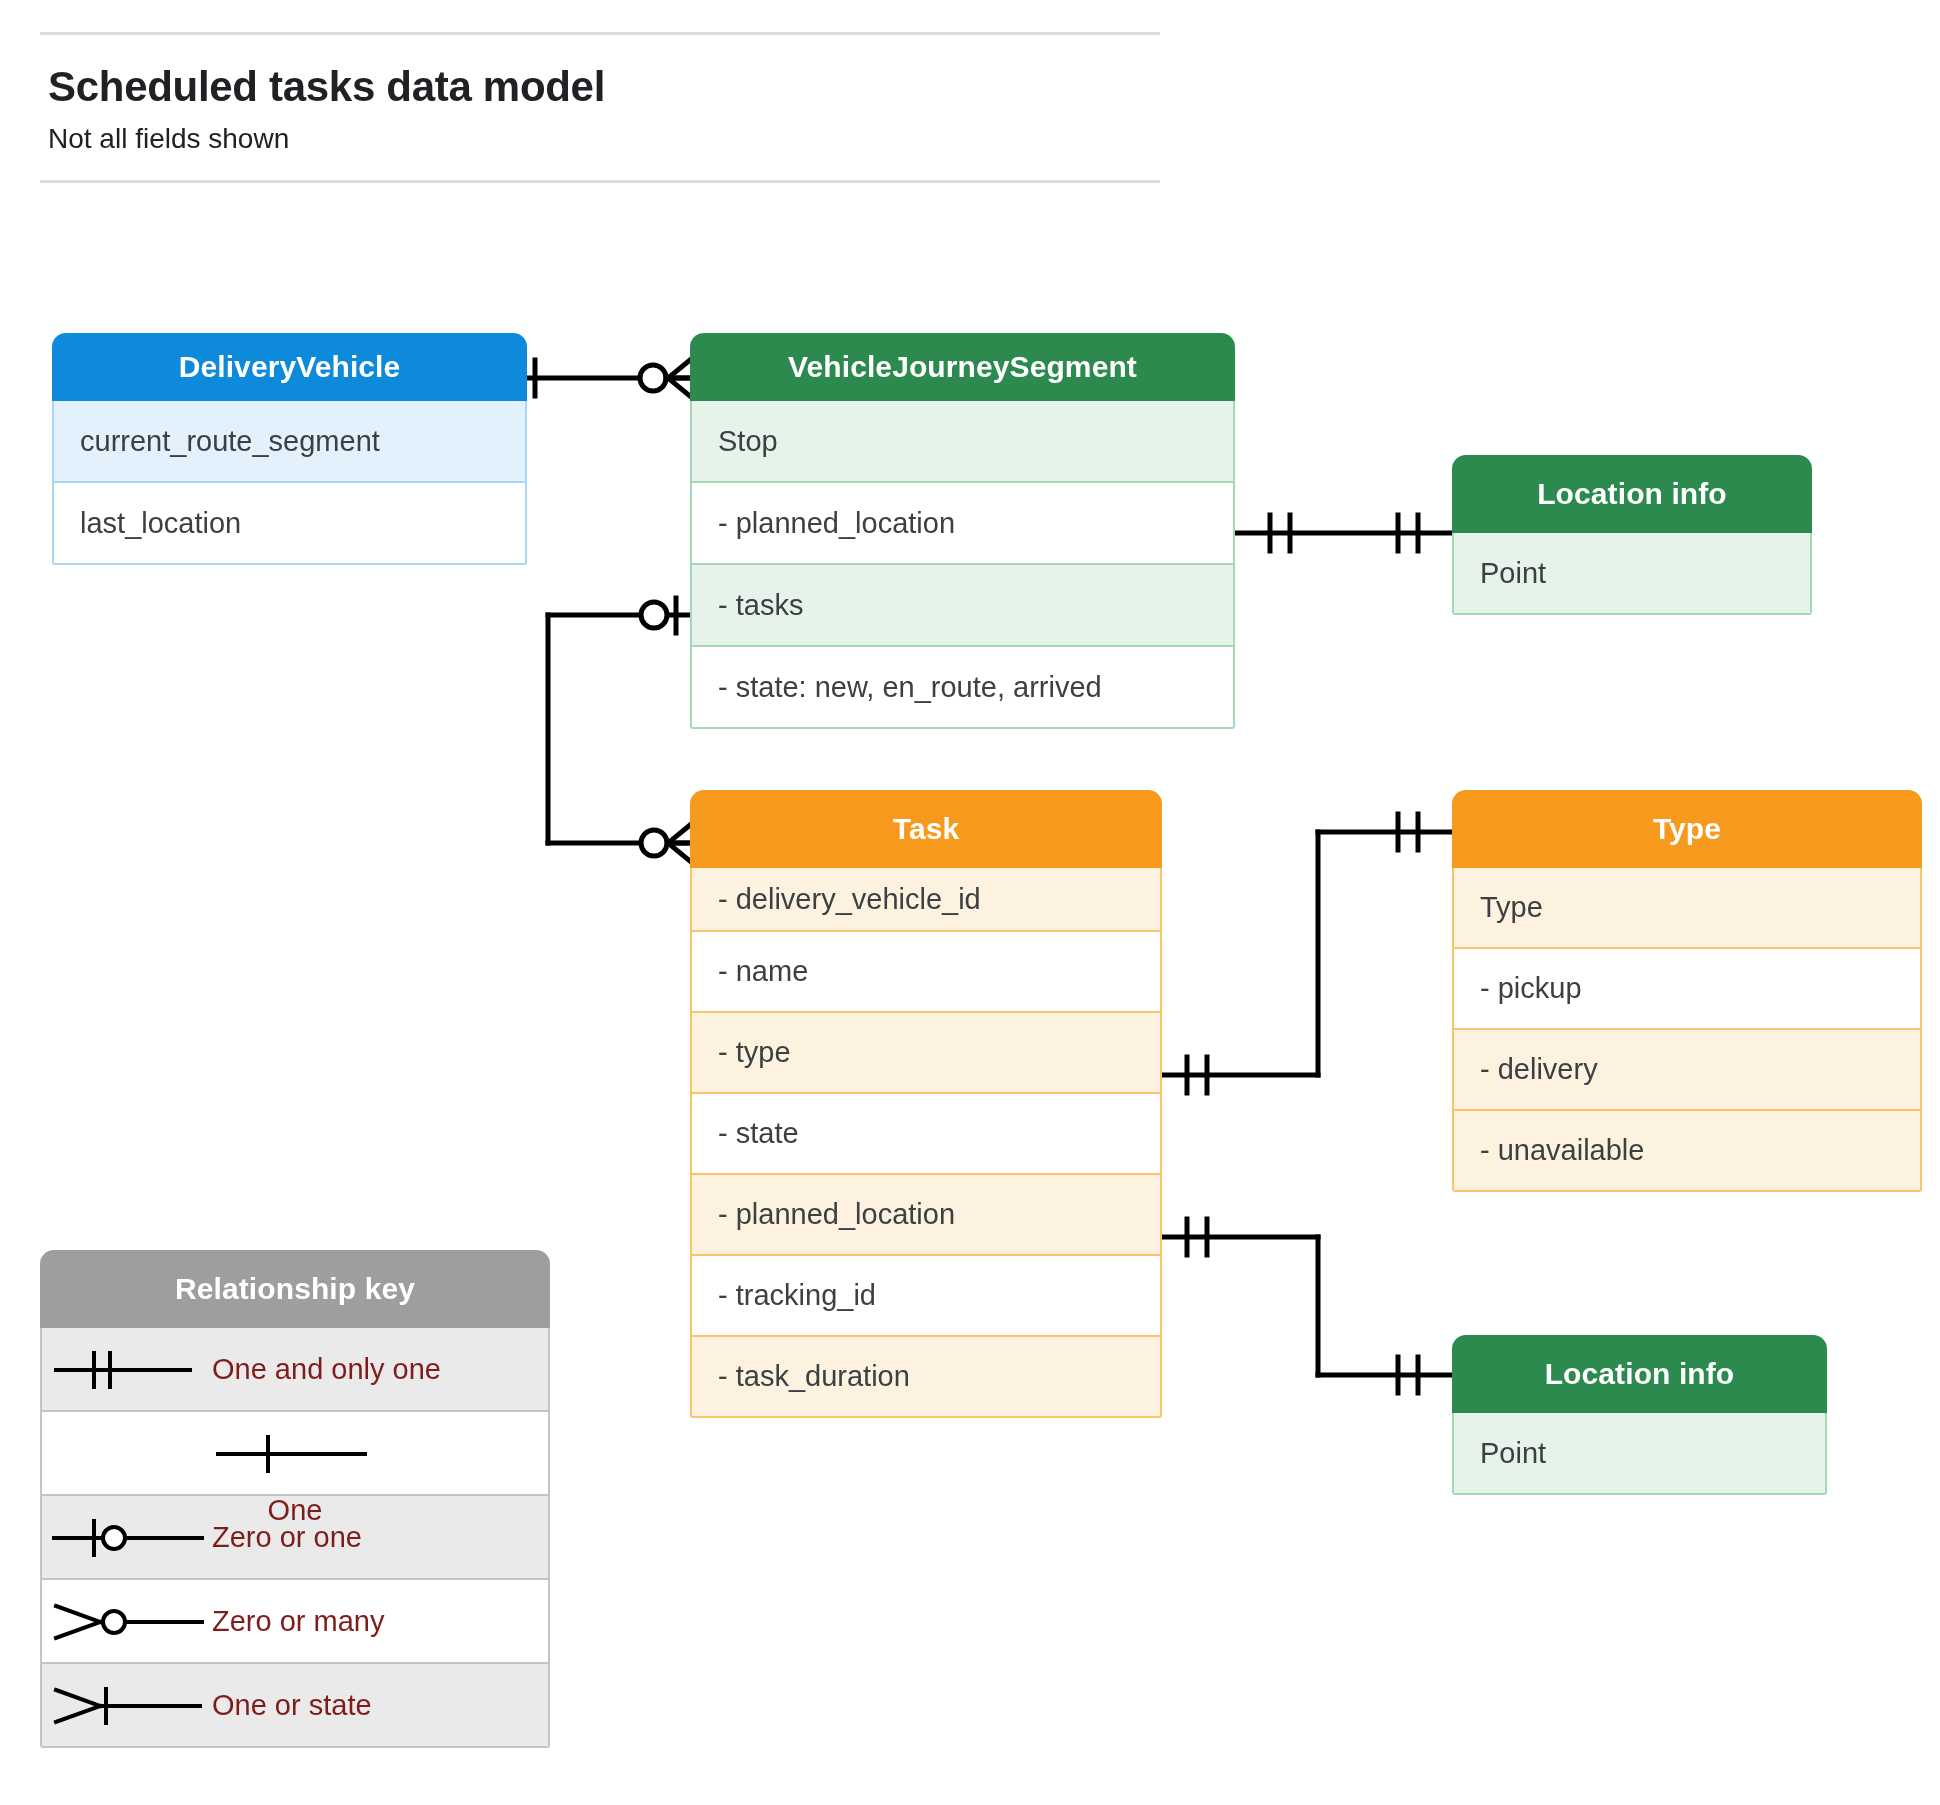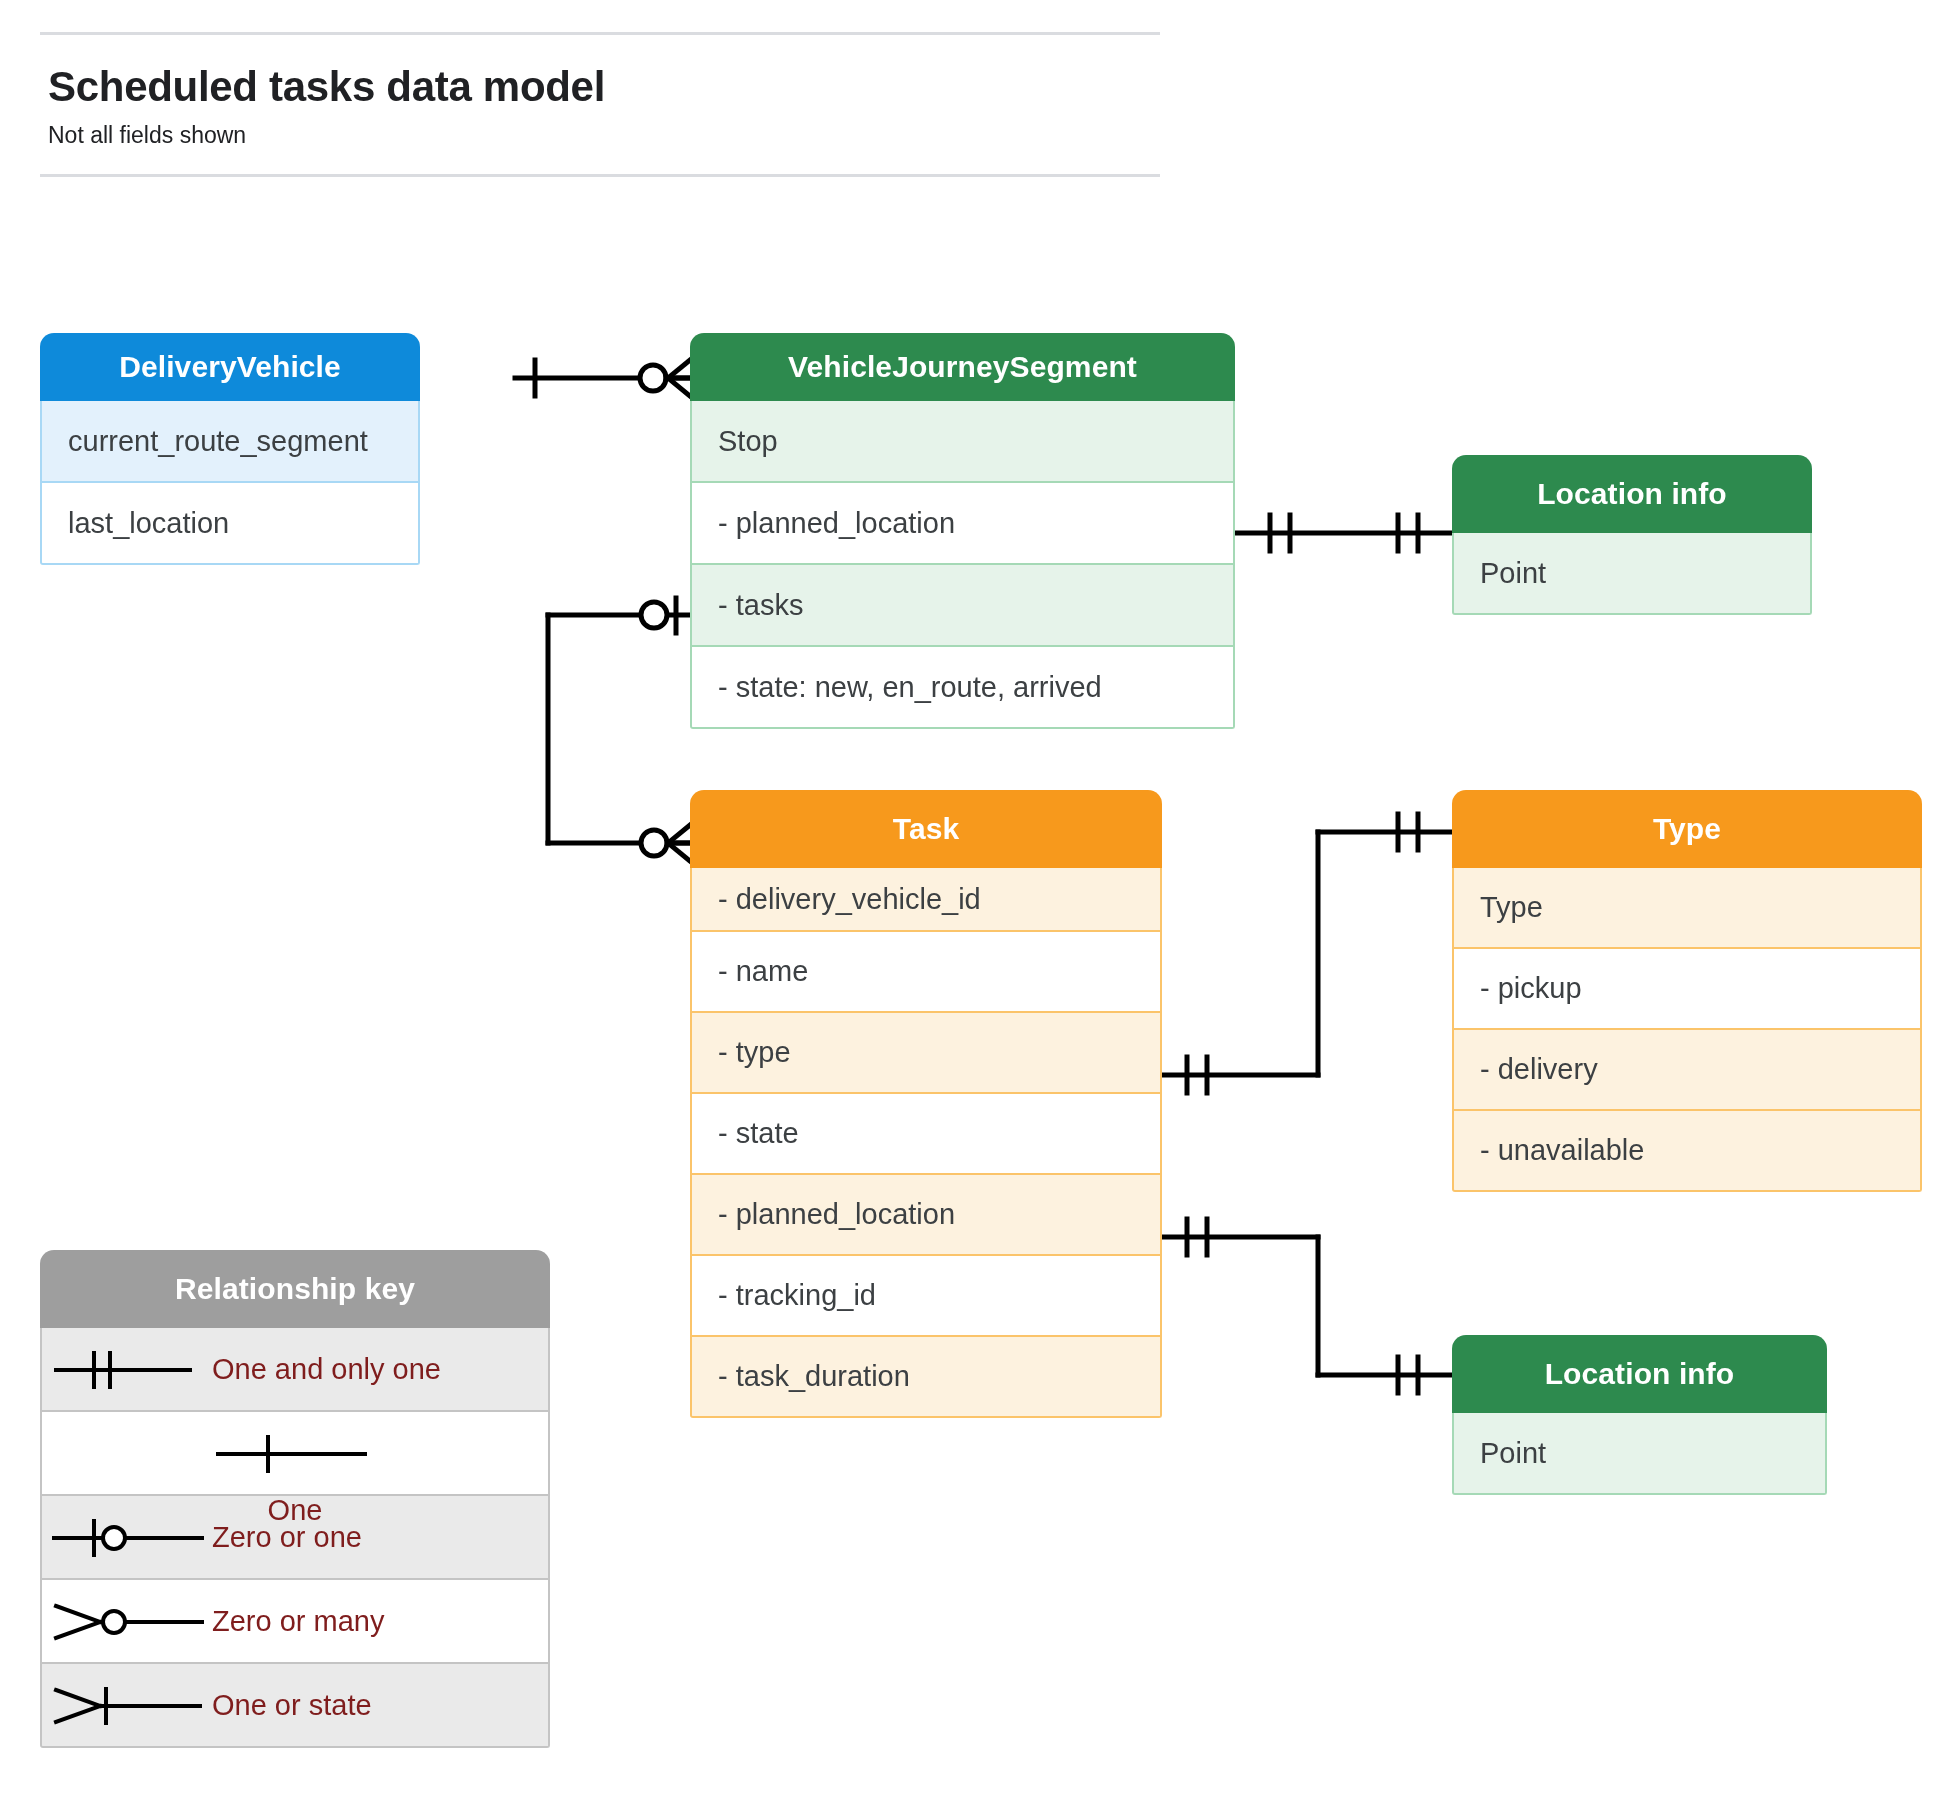--- a/index.html
+++ b/index.html
@@ -7,21 +7,21 @@
     width:1940px;height:1805px;position:relative;overflow:hidden;
     font-family:"Liberation Sans","DejaVu Sans",sans-serif;
     -webkit-font-smoothing:antialiased;
   }
 
   
   #header-block{position:absolute;left:40px;top:32px;width:1120px;}
   .hrule{height:3px;background:#dadce0;width:1120px;}
   #title-wrap{padding:28px 8px 24px 8px;}
   #page-title{font-size:42px;font-weight:700;color:#202124;letter-spacing:-0.3px;line-height:1.12;}
-  #page-subtitle{font-size:23px;font-weight:400;color:#202124;margin-top:12px;line-height:1.2;}
+  #page-subtitle{font-size:28px;font-weight:400;color:#202124;margin-top:12px;line-height:1.2;}
 
   
   .entity{position:absolute;box-sizing:border-box;}
   .entity .ehead{
     box-sizing:border-box;width:100%;
     display:flex;align-items:center;justify-content:center;
     color:#ffffff;font-weight:700;font-size:30px;letter-spacing:.1px;
     border-radius:14px 14px 0 0;
   }
   .entity .row{
@@ -124,21 +124,21 @@
     <line x1="1162" y1="1237" x2="1318" y2="1237"></line>
     <line x1="1318" y1="1237" x2="1318" y2="1375"></line>
     <line x1="1318" y1="1375" x2="1452" y2="1375"></line>
     <line x1="1187" y1="1219" x2="1187" y2="1255"></line>
     <line x1="1207" y1="1219" x2="1207" y2="1255"></line>
     <line x1="1398" y1="1357" x2="1398" y2="1393"></line>
     <line x1="1418" y1="1357" x2="1418" y2="1393"></line>
   </g>
 </svg>
 
-<div class="entity e-blue" style="left:40px;top:333px;width:380px;">
+<div class="entity e-blue" style="left:52px;top:333px;width:475px;">
   <div class="ehead" style="height:68px;">DeliveryVehicle</div>
   <div class="row first alt" style="height:82px;">current_route_segment</div>
   <div class="row plain last" style="height:82px;">last_location</div>
 </div>
 
 <div class="entity e-green" style="left:690px;top:333px;width:545px;">
   <div class="ehead" style="height:68px;">VehicleJourneySegment</div>
   <div class="row first alt" style="height:82px;">Stop</div>
   <div class="row plain" style="height:82px;">-  planned_location</div>
   <div class="row alt" style="height:82px;">- tasks</div>

